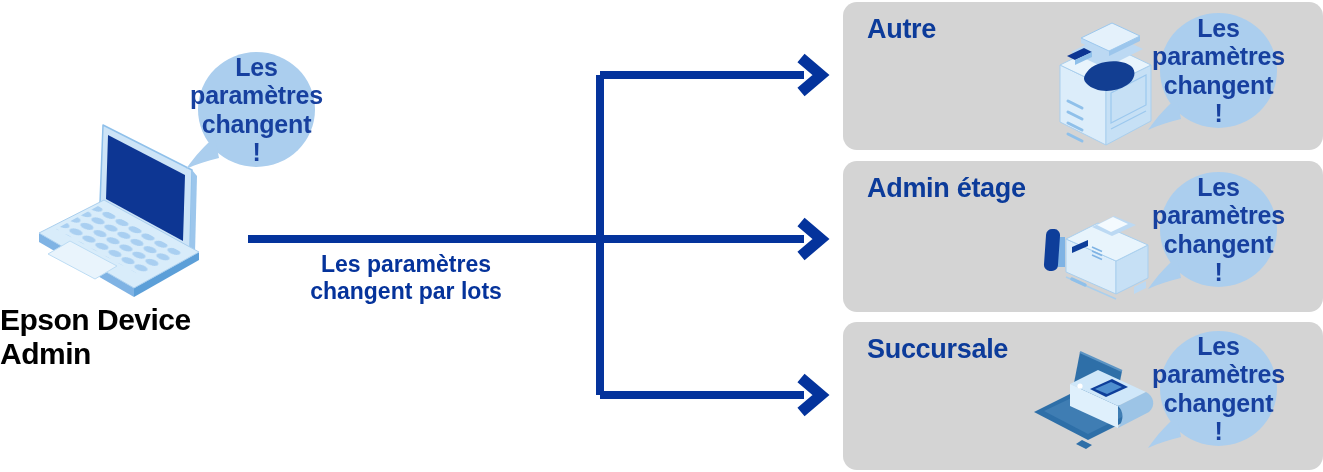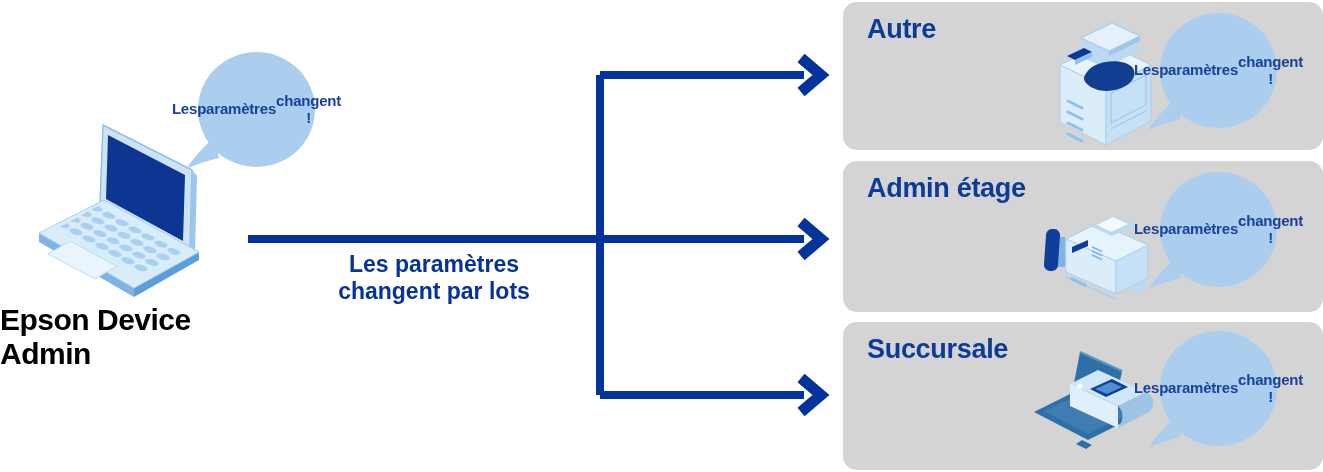--- a/index.html
+++ b/index.html
@@ -7,35 +7,35 @@
           font-family:"Liberation Sans",sans-serif;}
 
   
   .source-label{position:absolute;left:0px;top:303px;width:260px;
     font-size:30px;font-weight:700;color:#000;letter-spacing:-0.5px;}
   .laptop-svg{position:absolute;left:20px;top:112px;}
 
   
   .bubble{position:absolute;width:117px;height:115px;border-radius:50%;
     background:var(--bubble-fill,#abceee);
-    display:flex;flex-direction:row;justify-content:center;align-items:center;
+    display:flex;flex-direction:column;justify-content:center;align-items:center;
     text-align:center;color:var(--bubble-text,#17409f);
-    font-weight:700;font-size:15px;line-height:1.13;letter-spacing:-0.2px;}
+    font-weight:700;font-size:25px;line-height:1.13;letter-spacing:-0.2px;}
   .bubble span{display:block;}
   .bubble .tail{position:absolute;left:-13px;top:84px;}
   .tail path{fill:var(--bubble-fill,#abceee);}
   .bubble.b-src{left:198px;top:52px;}
   .bubble.b-0{left:1160px;top:13px;}
   .bubble.b-1{left:1160px;top:172px;}
   .bubble.b-2{left:1160px;top:331px;}
 
   
   .arrows{position:absolute;left:0;top:0;pointer-events:none;}
   .arrows path{stroke:var(--navy,#04339c);fill:none;}
-  .connector-label{position:absolute;left:294px;top:251px;width:280px;
+  .connector-label{position:absolute;left:266px;top:251px;width:280px;
     text-align:center;font-size:23px;font-weight:700;line-height:1.18;
     color:var(--label-blue,#05339b);}
   .connector-label span{display:block;}
 
   
   .dest-card{position:absolute;left:843px;width:480px;background:var(--card-gray,#d4d4d4);
     border-radius:14px;}
   .card-0{top:2px;height:148px;}
   .card-1{top:161px;height:151px;}
   .card-2{top:322px;height:148px;}

